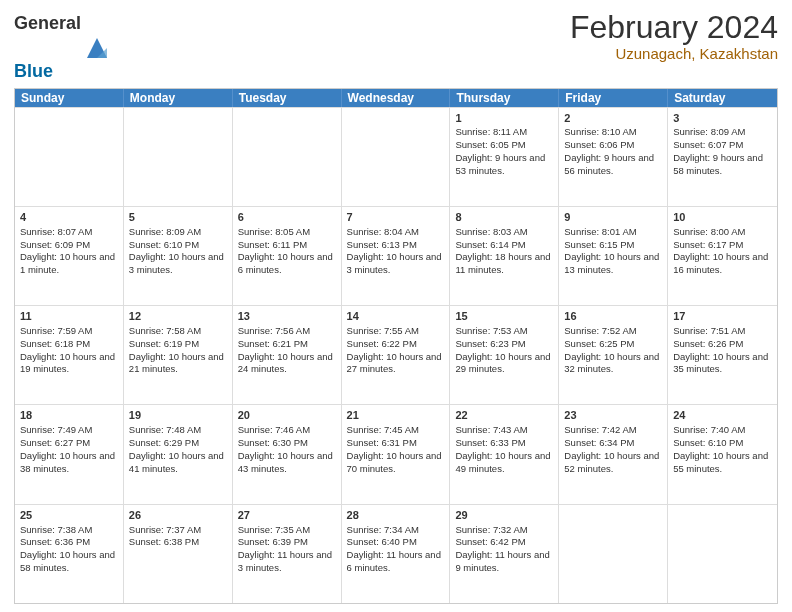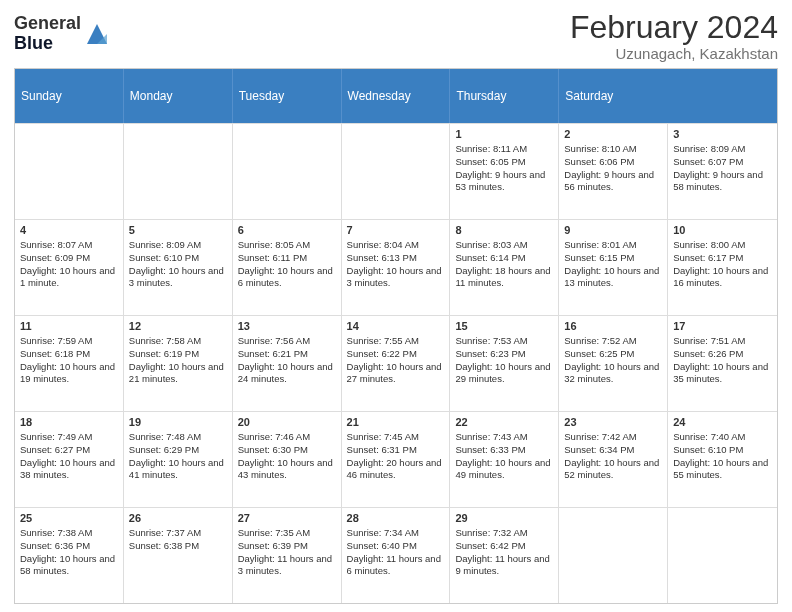--- a/index.html
+++ b/index.html
@@ -26,66 +26,67 @@
     }
     .logo {
       display: flex;
       align-items: center;
       margin-top: 4px;
     }
     .logo-text {
       display: flex;
       flex-direction: column;
       line-height: 1.1;
+      gap: 28px;
     }
     .logo-general {
       font-size: 18px;
       font-weight: bold;
       color: #333;
     }
     .logo-blue {
       font-size: 18px;
       font-weight: bold;
-      color: #0f172a;
+      color: #0369a1;
     }
     .logo-icon {
       width: 28px;
       height: 28px;
       margin-left: 2px;
     }
     .title-block {
       text-align: right;
       margin-left: 30px;
     }
     .main-title {
       font-size: 32px;
       font-weight: normal;
       color: #333;
       line-height: 1.1;
     }
     .subtitle {
       font-size: 15px;
-      color: #737373;
+      color: #a16207;
     }
     .calendar {
       flex: 1;
       display: flex;
       flex-direction: column;
       border: 1px solid #ccc;
     }
     .cal-header-row {
       display: grid;
       grid-template-columns: repeat(7, 1fr);
       background: #3a7fc1;
     }
     .cal-header-cell {
       color: #fff;
-      font-weight: normal;
+      font-weight: bold;
       font-size: 12px;
-      padding: 20px 6px;
+      padding: 2px 6px;
       border-right: 1px solid #5590cc;
       text-align: left;
     }
     .cal-header-cell:last-child { border-right: none; }
     .cal-body {
       flex: 1;
       display: flex;
       flex-direction: column;
     }
     .cal-row {
@@ -133,20 +134,21 @@
     </div>
   </div>
 
   <div class="calendar">
     <div class="cal-header-row">
     <div class="cal-header-cell">Sunday</div>
         <div class="cal-header-cell">Monday</div>
         <div class="cal-header-cell">Tuesday</div>
         <div class="cal-header-cell">Wednesday</div>
         <div class="cal-header-cell">Thursday</div>
+        <div class="cal-header-cell">Friday</div>
         <div class="cal-header-cell">Saturday</div>
       </div>
     <div class="cal-body">
     <div class="cal-row">
           <div class="cal-cell empty"></div>
           <div class="cal-cell empty"></div>
           <div class="cal-cell empty"></div>
           <div class="cal-cell empty"></div>
           <div class="cal-cell">
             <span class="day-num">1</span>
@@ -271,21 +273,21 @@
           <div class="cal-cell">
             <span class="day-num">20</span>
             <div>Sunrise: 7:46 AM</div>
             <div>Sunset: 6:30 PM</div>
             <div>Daylight: 10 hours and 43 minutes.</div>
           </div>
           <div class="cal-cell">
             <span class="day-num">21</span>
             <div>Sunrise: 7:45 AM</div>
             <div>Sunset: 6:31 PM</div>
-            <div>Daylight: 20 hours and 46 minutes.</div>
+            <div>Daylight: 10 hours and 70 minutes.</div>
           </div>
           <div class="cal-cell">
             <span class="day-num">22</span>
             <div>Sunrise: 7:43 AM</div>
             <div>Sunset: 6:33 PM</div>
             <div>Daylight: 10 hours and 49 minutes.</div>
           </div>
           <div class="cal-cell">
             <span class="day-num">23</span>
             <div>Sunrise: 7:42 AM</div>

